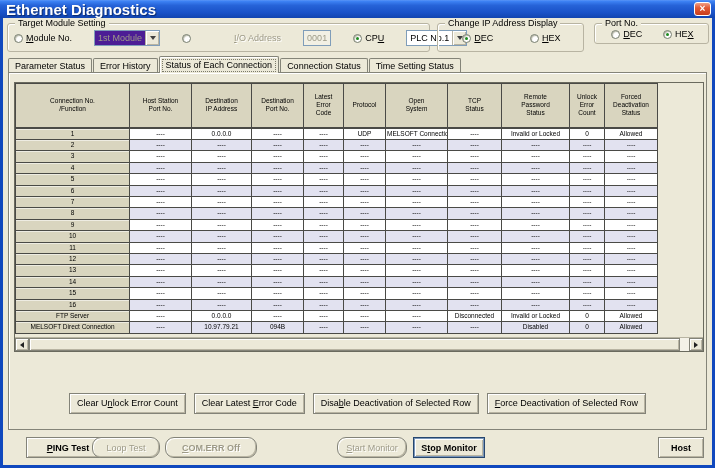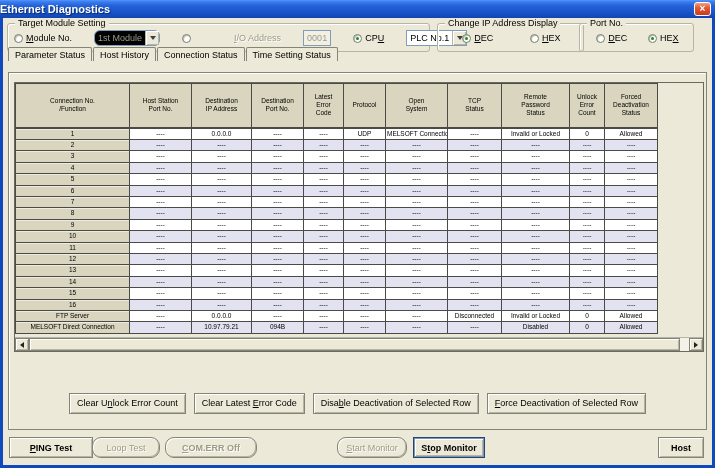--- a/index.html
+++ b/index.html
@@ -7,52 +7,52 @@
   .window{
     position:relative;width:715px;height:468px;margin:0 auto;
     background:#1048BE;font-family:"Liberation Sans",sans-serif;font-size:9px;color:#000;
     overflow:hidden;
   }
   .titlebar{
     position:absolute;left:0;top:0;width:715px;height:18px;
     background:linear-gradient(180deg,#5A96F7 0%,#3C81F3 8%,#2663D8 30%,#1952C8 70%,#1145B0 100%);
     display:flex;align-items:center;
   }
-  .titlebar .title{color:#fff;font-weight:bold;font-size:11px;text-shadow:1px 1px 1px #0a2a6a;}
+  .titlebar .title{color:#fff;font-weight:bold;font-size:15px;padding-left:6px;text-shadow:1px 1px 1px #0a2a6a;}
   .close-btn{
     position:absolute;right:4px;top:2px;width:17px;height:14px;border-radius:3px;
     background:linear-gradient(180deg,#F0A088 0%,#E25A35 40%,#C73D1D 100%);
     border:1px solid #fff;color:#fff;font-size:10px;line-height:12px;text-align:center;font-weight:bold;
   }
   .client{position:absolute;left:3px;top:18px;right:3px;bottom:3px;background:#ECE9D8;}
 
   
   .group{position:absolute;border:1px solid #B8B4A2;border-radius:3px;box-shadow:inset 1px 1px 0 #fff;text-align:right;}
   .group>.glabel{position:absolute;top:-6px;left:7px;background:#ECE9D8;padding:0 3px;line-height:10px;}
   .group>.gcontent{position:absolute;left:6px;right:4px;top:3px;bottom:2px;display:flex;align-items:center;}
 
   .radio-item{display:flex;align-items:center;gap:3px;white-space:nowrap;}
   .radio{width:9px;height:9px;border-radius:50%;background:#fff;border:1px solid #777E6E;
     box-shadow:inset 1px 1px 1px #b9b9a9;position:relative;flex:0 0 auto;}
   .radio.checked::after{content:'';position:absolute;left:2px;top:2px;width:3px;height:3px;border-radius:50%;background:#1F8A1F;}
   .radio-item.disabled .rlabel{color:#9D9A87;text-shadow:1px 1px 0 #fff;padding-left:40px;}
 
   .combo{display:flex;align-items:stretch;height:16px;border:1px solid #7F9DB9;background:#fff;}
   .combo .ctext{flex:1;padding:0 3px;line-height:14px;white-space:nowrap;overflow:hidden;}
-  .combo.disabled{background:#000000;border-radius:6px;}
+  .combo.disabled{background:#4c1d95;}
   .combo.disabled .ctext{color:#9D9A87;}
   .combo .cbtn{width:14px;background:#ECE9D8;border-left:1px solid #B8B4A2;
     box-shadow:inset 1px 1px 0 #fff, inset -1px -1px 0 #B8B4A2;
     display:flex;align-items:center;justify-content:center;}
   .arrow-down{width:0;height:0;border-left:3px solid transparent;border-right:3px solid transparent;border-top:4px solid #404040;}
   .textfield{height:16px;border:1px solid #7F9DB9;background:#F2F0E4;color:#9D9A87;padding:0 3px;line-height:14px;}
 
   
   .tab-bar{position:absolute;left:5px;top:38px;height:17px;display:flex;align-items:flex-end;z-index:3;}
-  .tab{height:14px;margin-bottom:12px;padding:0 6px;line-height:14px;background:#ECE9D8;
+  .tab{height:14px;margin-bottom:1px;padding:0 6px;line-height:14px;background:#ECE9D8;
     border:1px solid #848478;border-bottom:none;border-radius:2px 2px 0 0;margin-right:1px;white-space:nowrap;}
   .tab.active{height:17px;margin-bottom:0;position:relative;z-index:4;box-shadow:inset 1px 1px 0 #fff;line-height:16px;}
   .tab.active::after{content:'';position:absolute;left:2px;right:2px;top:2px;bottom:1px;border:1px dotted #7a7a6a;}
   .tab-panel{position:absolute;left:5px;top:54px;width:699px;height:358px;background:#ECE9D8;
     border:1px solid #848478;box-shadow:inset 1px 1px 0 #fff;z-index:1;}
 
   
   .grid-container{position:absolute;left:11px;top:64px;width:690px;height:270px;z-index:2;
     border:1px solid #6a6a5e;background:#ECE9D8;display:flex;flex-direction:column;}
   .grid-view{flex:1;overflow:hidden;}
@@ -78,21 +78,21 @@
   
   .btn{background:#ECE9D8;border:1px solid #838378;box-shadow:inset 1px 1px 0 #fff, inset -1px -1px 0 #B8B4A2;
     font-size:9px;text-align:center;height:21px;line-height:19px;white-space:nowrap;overflow:hidden;font-family:"Liberation Sans",sans-serif;color:#000;}
   .btn.disabled{color:#9D9A87;text-shadow:1px 1px 0 #fff;border-radius:9px;}
   .btn.default{border:1px solid #26466F;box-shadow:inset 0 0 0 1px #7A96B8, inset 2px 2px 0 #fff, inset -2px -2px 0 #B8B4A2;}
   .btn.bold{font-weight:bold;}
   .mid-buttons{position:absolute;left:0;top:375px;width:709px;display:flex;justify-content:center;gap:8px;z-index:2;}
   .mid-buttons .btn{padding:0 7px;}
   .bottom-bar{position:absolute;left:0;top:419px;width:709px;height:22px;}
   .bottom-bar .btn{position:absolute;height:21px;}
-  #btn-ping{left:6px;width:84px;}
+  #btn-ping{left:23px;width:84px;}
   #btn-loop{left:89px;width:68px;}
   #btn-comerr{left:162px;width:92px;font-weight:bold;}
   #btn-start{left:334px;width:70px;}
   #btn-stop{left:410px;width:72px;}
   #btn-close{right:8px;width:46px;}
   u{text-decoration:underline;}
 </style>
 </head>
 <body>
 
@@ -142,37 +142,38 @@
           <span class="radio checked"></span>
           <span class="rlabel"><u>D</u>EC</span>
         </div>
         <div class="radio-item">
           <span class="radio"></span>
           <span class="rlabel"><u>H</u>EX</span>
         </div>
       </div>
     </div>
 
-    <div class="group" style="left:576px;top:5px;width:115px;height:29px;">
+    <div class="group" style="left:591px;top:5px;width:115px;height:21px;">
       <span class="glabel">Port No.</span>
       <div class="gcontent" style="justify-content:space-around;">
         <div class="radio-item">
           <span class="radio"></span>
           <span class="rlabel"><u>D</u>EC</span>
         </div>
         <div class="radio-item">
           <span class="radio checked"></span>
           <span class="rlabel">HE<u>X</u></span>
         </div>
       </div>
     </div>
 
     <div class="tab-bar">
         <div class="tab">Parameter Status</div>
-        <div class="tab">Host History</div>
+        <div class="tab">Error History</div>
+        <div class="tab active">Status of Each Connection</div>
         <div class="tab">Connection Status</div>
         <div class="tab">Time Setting Status</div>
       </div>
     <div class="tab-panel"></div>
 
     <div class="grid-container">
       <div class="grid-view">
         <table class="grid">
           <colgroup>
             <col class="c0">

